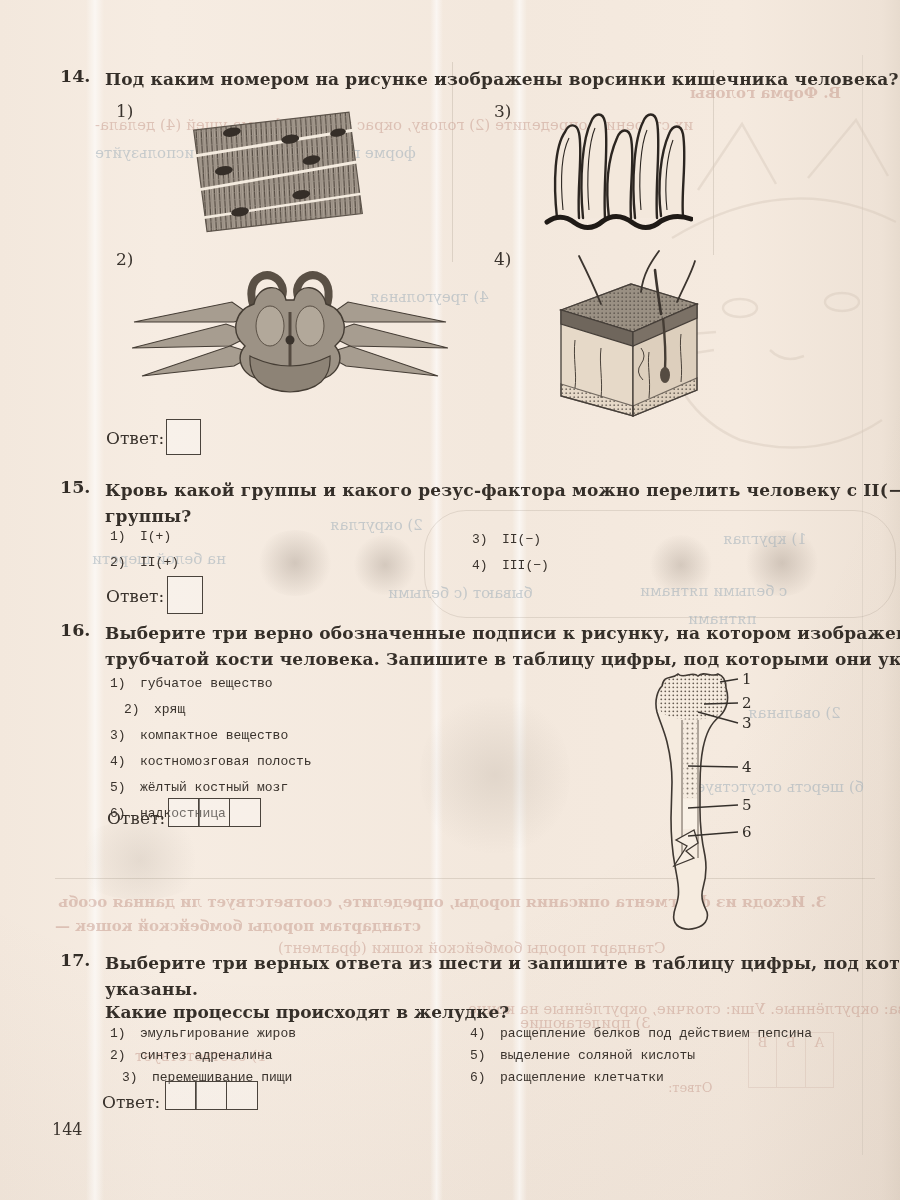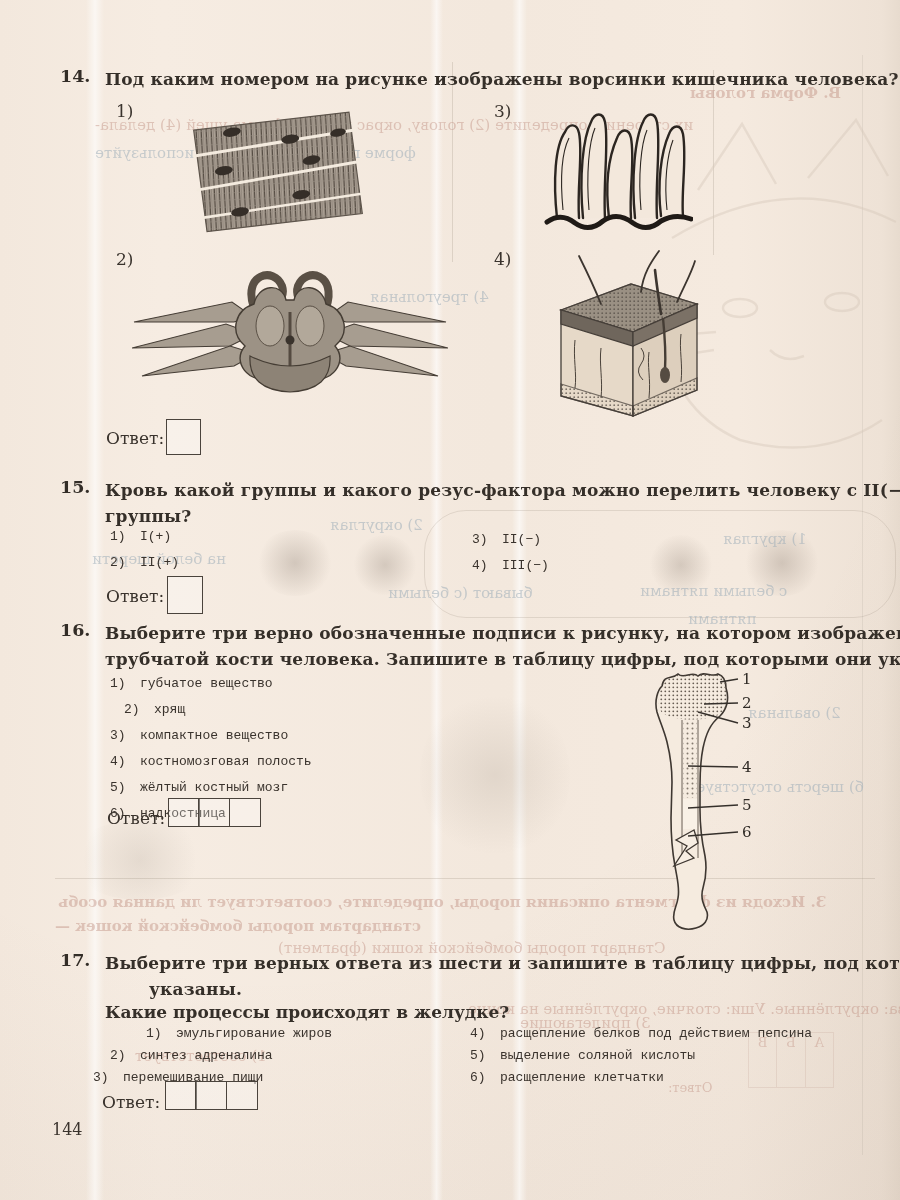--- a/index.html
+++ b/index.html
@@ -284,26 +284,26 @@
       <text x="106" y="46">2</text>
       <text x="106" y="66">3</text>
       <text x="106" y="110">4</text>
       <text x="106" y="148">5</text>
       <text x="106" y="175">6</text>
     </g>
   </svg>
 
   <div class="qnum" style="left:60px;top:950px;">17.</div>
   <div class="stem" style="left:105px;top:950px;">Выберите три верных ответа из шести и запишите в таблицу цифры, под которыми они</div>
-  <div class="stem" style="left:105px;top:976px;margin-left:44px;">указаны.</div>
+  <div class="stem" style="left:105px;top:976px;">указаны.</div>
   <div class="sub" style="left:105px;top:1002px;">Какие процессы происходят в желудке?</div>
 
-  <div class="opt" style="left:110px;top:1026px;margin-left:36px;"><span class="n">1)</span><span>эмульгирование жиров</span></div>
+  <div class="opt" style="left:110px;top:1026px;"><span class="n">1)</span><span>эмульгирование жиров</span></div>
   <div class="opt" style="left:110px;top:1048px;"><span class="n">2)</span><span>синтез адреналина</span></div>
-  <div class="opt" style="left:93px;top:1070px;"><span class="n">3)</span><span>перемешивание пищи</span></div>
+  <div class="opt" style="left:122px;top:1070px;"><span class="n">3)</span><span>перемешивание пищи</span></div>
   <div class="opt" style="left:470px;top:1026px;"><span class="n">4)</span><span>расщепление белков под действием пепсина</span></div>
   <div class="opt" style="left:470px;top:1048px;"><span class="n">5)</span><span>выделение соляной кислоты</span></div>
   <div class="opt" style="left:470px;top:1070px;"><span class="n">6)</span><span>расщепление клетчатки</span></div>
 
   <div class="anslab" style="left:102px;top:1092px;">Ответ:</div>
   <div class="cells" style="left:165px;top:1081px;">
     <div class="c"></div>
     <div class="c"></div>
     <div class="c"></div>
   </div>

